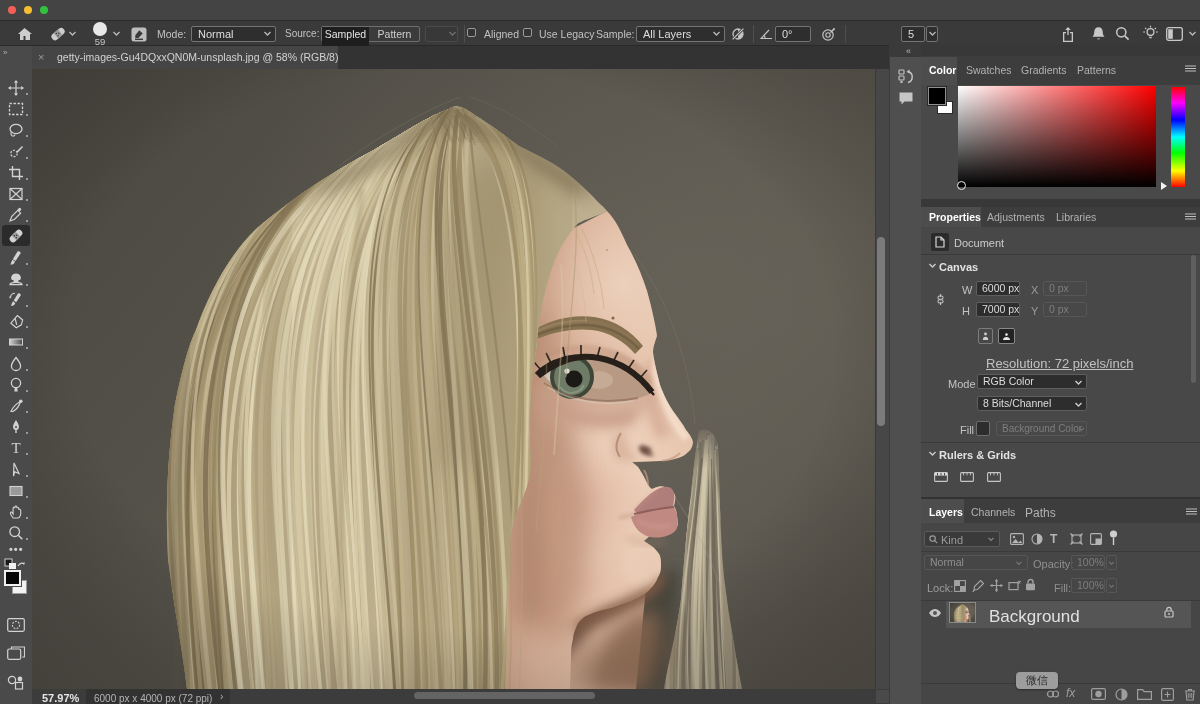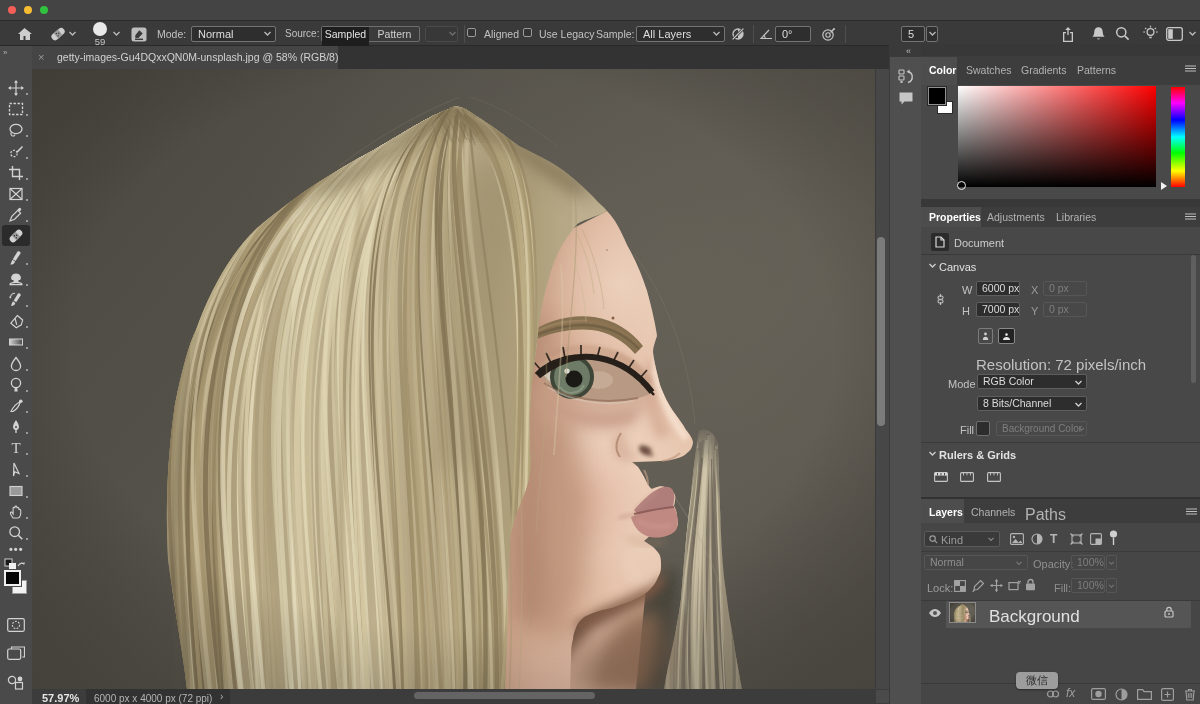--- a/index.html
+++ b/index.html
@@ -752,21 +752,21 @@
         <path d="M1 1h5l3 3v7H1z" fill="none" stroke="#d8d8d8" stroke-width="1.2"></path>
         <path d="M6 1v3h3" fill="none" stroke="#d8d8d8" stroke-width="1.2"></path>
       </svg>
 <div class="abs" style="left:33px;top:193px;font-size:11px;color:#cccccc;">Document</div>
 <div class="abs" style="left:0;top:210px;width:279px;height:1px;background:#3a3a3a;"></div>
 <span class="abs" style="left:7px;top:219px;">
         <svg class="cv" width="9" height="6" viewBox="0 0 9 6">
           <path d="M1.5 1l3 3 3-3" stroke="#cccccc" stroke-width="1.4" fill="none"></path>
         </svg>
       </span>
-<div class="abs" style="left:18px;top:217px;font-size:11px;font-weight:normal;color:#e2e2e2;">Canvas</div>
+<div class="abs" style="left:18px;top:217px;font-size:11px;font-weight:bold;color:#e2e2e2;">Canvas</div>
 <div class="abs" style="left:41px;top:240px;font-size:11px;color:#c2c2c2;">W</div>
 <div class="inbox" style="left:55px;top:237px;width:44px;">6000 px</div>
 <div class="abs" style="left:110px;top:240px;font-size:11px;color:#9a9a9a;">X</div>
 <div class="inbox dis" style="left:122px;top:237px;width:44px;">0 px</div>
 <svg class="abs" style="left:15px;top:249px;" width="9" height="13" viewBox="0 0 9 13">
         <path d="M4.5 1v3M4.5 9v3" stroke="#c0c0c0" stroke-width="1.2"></path>
         <rect x="2" y="3" width="5" height="3.2" rx="1.5" fill="none" stroke="#c0c0c0" stroke-width="1.1"></rect>
         <rect x="2" y="6.8" width="5" height="3.2" rx="1.5" fill="none" stroke="#c0c0c0" stroke-width="1.1"></rect>
       </svg>
 <div class="abs" style="left:41px;top:261px;font-size:11px;color:#c2c2c2;">H</div>
@@ -776,21 +776,21 @@
 <div class="abs" style="left:57px;top:284px;width:15px;height:16px;border:1px solid #7c7c7c;border-radius:2px;"></div>
 <svg class="abs" style="left:61px;top:288px;" width="7" height="8" viewBox="0 0 7 8">
         <circle cx="3.5" cy="2" r="1.4" fill="#cfcfcf"></circle>
         <path d="M0.8 8c0-2 1.2-3.2 2.7-3.2S6.2 6 6.2 8z" fill="#cfcfcf"></path>
       </svg>
 <div class="abs" style="left:77px;top:284px;width:17px;height:16px;background:#232323;border:1px solid #8a8a8a;border-radius:2px;"></div>
 <svg class="abs" style="left:81px;top:289px;" width="9" height="7" viewBox="0 0 9 7">
         <circle cx="4.5" cy="1.6" r="1.3" fill="#e6e6e6"></circle>
         <path d="M1 7c0-2 1.4-3 3.5-3S8 5 8 7z" fill="#e6e6e6"></path>
       </svg>
-<div class="abs" style="left:55px;top:312px;font-size:15px;color:#c2c2c2;">Resolution: 72 pixels/inch</div>
+<div class="abs" style="left:65px;top:312px;font-size:13px;color:#c2c2c2;text-decoration:underline;">Resolution: 72 pixels/inch</div>
 <div class="abs" style="left:27px;top:334px;font-size:11px;color:#c2c2c2;">Mode</div>
 <div class="inbox" style="left:56px;top:330px;width:110px;">RGB Color</div>
 <span class="abs" style="left:153px;top:336px;">
         <svg class="cv" width="9" height="6" viewBox="0 0 9 6">
           <path d="M1.5 1l3 3 3-3" stroke="#cccccc" stroke-width="1.4" fill="none"></path>
         </svg>
       </span>
 <div class="inbox" style="left:56px;top:352px;width:110px;">8 Bits/Channel</div>
 <span class="abs" style="left:153px;top:358px;">
         <svg class="cv" width="9" height="6" viewBox="0 0 9 6">
@@ -826,21 +826,21 @@
         <rect x="0.6" y="0.6" width="12.8" height="8.8" rx="1" fill="none" stroke="#c6c6c6" stroke-width="1.1"></rect>
         <rect x="0.6" y="0.6" width="12.8" height="3" fill="none"></rect>
         <path d="M3.5 1v2.4M7 1v2.4M10.5 1v2.4" stroke="#c6c6c6" stroke-width="0.9"></path>
       </svg>
 <div class="abs" style="left:270px;top:211px;width:5px;height:128px;background:#5f5f5f;border-radius:2.5px;"></div>
 <div class="abs" style="left:0;top:453px;width:279px;height:2px;background:#323232;"></div>
 <div class="abs" style="left:0;top:455px;width:279px;height:24px;background:#3d3d3d;"></div>
 <div class="abs" style="left:0px;top:455px;width:43px;height:24px;background:#4d4d4d;"></div>
 <div class="abs" style="left:8px;top:462px;font-size:10.5px;font-weight:bold;color:#fff;">Layers</div>
 <div class="abs" style="left:50px;top:462px;font-size:10.5px;color:#b2b2b2;">Channels</div>
-<div class="abs" style="left:104px;top:462px;font-size:16px;color:#b2b2b2;">Paths</div>
+<div class="abs" style="left:104px;top:462px;font-size:12px;color:#b2b2b2;">Paths</div>
 <svg class="abs" style="left:265px;top:464px;" width="11" height="8" viewBox="0 0 11 8">
         <path d="M0 1h11M0 3.5h11M0 6h11" stroke="#c0c0c0" stroke-width="1.2"></path>
       </svg>
 <div class="abs" style="left:0;top:479px;width:279px;height:181px;background:#464646;"></div>
 <div class="abs" style="left:3px;top:487px;width:76px;height:16px;background:#3a3a3a;border:1px solid #5a5a5a;border-radius:2px;"></div>
 <svg class="abs" style="left:8px;top:491px;" width="9" height="9" viewBox="0 0 9 9">
         <circle cx="3.6" cy="3.6" r="2.7" fill="none" stroke="#9a9a9a" stroke-width="1.2"></circle>
         <line x1="5.7" y1="5.7" x2="8.2" y2="8.2" stroke="#9a9a9a" stroke-width="1.2"></line>
       </svg>
 <div class="abs" style="left:20px;top:490px;font-size:11px;color:#9a9a9a;">Kind</div>

